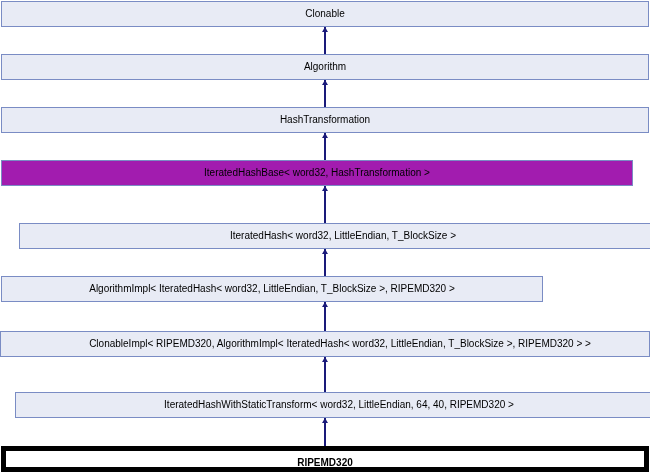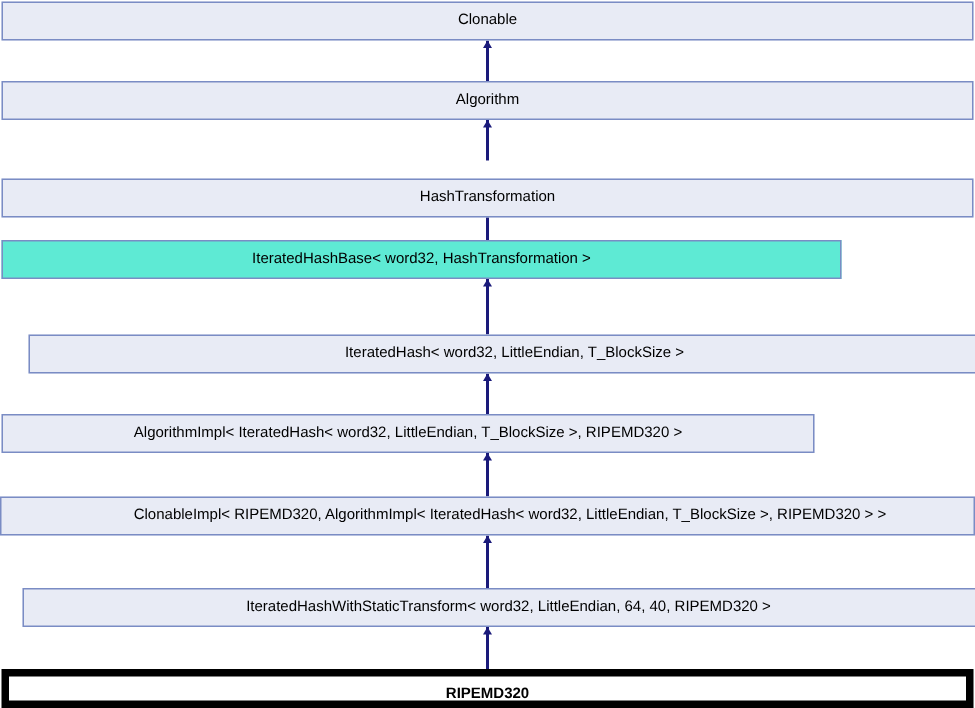--- a/index.html
+++ b/index.html
@@ -66,20 +66,20 @@
     <div class="edge" style="left: 324px; top: 249px; height: 27px; background: rgb(26, 26, 122);"></div>
     <div class="arrowhead" style="left: 322px; top: 249px; border-bottom-color: rgb(26, 26, 122);"></div>
     <div class="edge" style="left: 324px; top: 302px; height: 29px; background: rgb(26, 26, 122);"></div>
     <div class="arrowhead" style="left: 322px; top: 302px; border-bottom-color: rgb(26, 26, 122);"></div>
     <div class="edge" style="left: 324px; top: 357px; height: 35px; background: rgb(26, 26, 122);"></div>
     <div class="arrowhead" style="left: 322px; top: 357px; border-bottom-color: rgb(26, 26, 122);"></div>
     <div class="edge" style="left: 324px; top: 418px; height: 28px; background: rgb(26, 26, 122);"></div>
     <div class="arrowhead" style="left: 322px; top: 418px; border-bottom-color: rgb(26, 26, 122);"></div>
     <div class="node" style="left: 1px; top: 54px; width: 648px; background: rgb(232, 235, 245); border-color: rgb(122, 140, 196);">Algorithm</div>
     <div class="node" style="left: 1px; top: 1px; width: 648px; background: rgb(232, 235, 245); border-color: rgb(122, 140, 196);">Clonable</div>
-    <div class="node" style="left: 1px; top: 107px; width: 648px; background: rgb(232, 235, 245); border-color: rgb(122, 140, 196); margin-top: 12px;">HashTransformation</div>
-    <div class="node" style="left: 1px; top: 160px; width: 560px; background: #5eead4; border-color: rgb(122, 140, 196);">IteratedHashBase&lt; word32, HashTransformation &gt;</div>
+    <div class="node" style="left: 1px; top: 107px; width: 648px; background: rgb(232, 235, 245); border-color: rgb(122, 140, 196);">HashTransformation</div>
+    <div class="node" style="left: 1px; top: 160px; width: 632px; background: #a21caf; border-color: rgb(122, 140, 196);">IteratedHashBase&lt; word32, HashTransformation &gt;</div>
     <div class="node" style="left: 1px; top: 223px; width: 648px; background: rgb(232, 235, 245); border-color: rgb(122, 140, 196); margin-left: 18px;">IteratedHash&lt; word32, LittleEndian, T_BlockSize &gt;</div>
     <div class="node" style="left: 1px; top: 276px; width: 542px; background: rgb(232, 235, 245); border-color: rgb(122, 140, 196);">AlgorithmImpl&lt; IteratedHash&lt; word32, LittleEndian, T_BlockSize &gt;, RIPEMD320 &gt;</div>
     <div class="node" style="left: 0px; top: 331px; width: 650px; background: rgb(232, 235, 245); border-color: rgb(122, 140, 196); padding-left: 30px;">ClonableImpl&lt; RIPEMD320, AlgorithmImpl&lt; IteratedHash&lt; word32, LittleEndian, T_BlockSize &gt;, RIPEMD320 &gt; &gt;</div>
     <div class="node" style="left: 15px; top: 392px; width: 648px; background: rgb(232, 235, 245); border-color: rgb(122, 140, 196);">IteratedHashWithStaticTransform&lt; word32, LittleEndian, 64, 40, RIPEMD320 &gt;</div>
     <div class="node current" style="left: 1px; top: 446px; width: 648px; background: rgb(255, 255, 255); border-color: rgb(0, 0, 0);">RIPEMD320</div>
   </div>
 
 </body></html>

